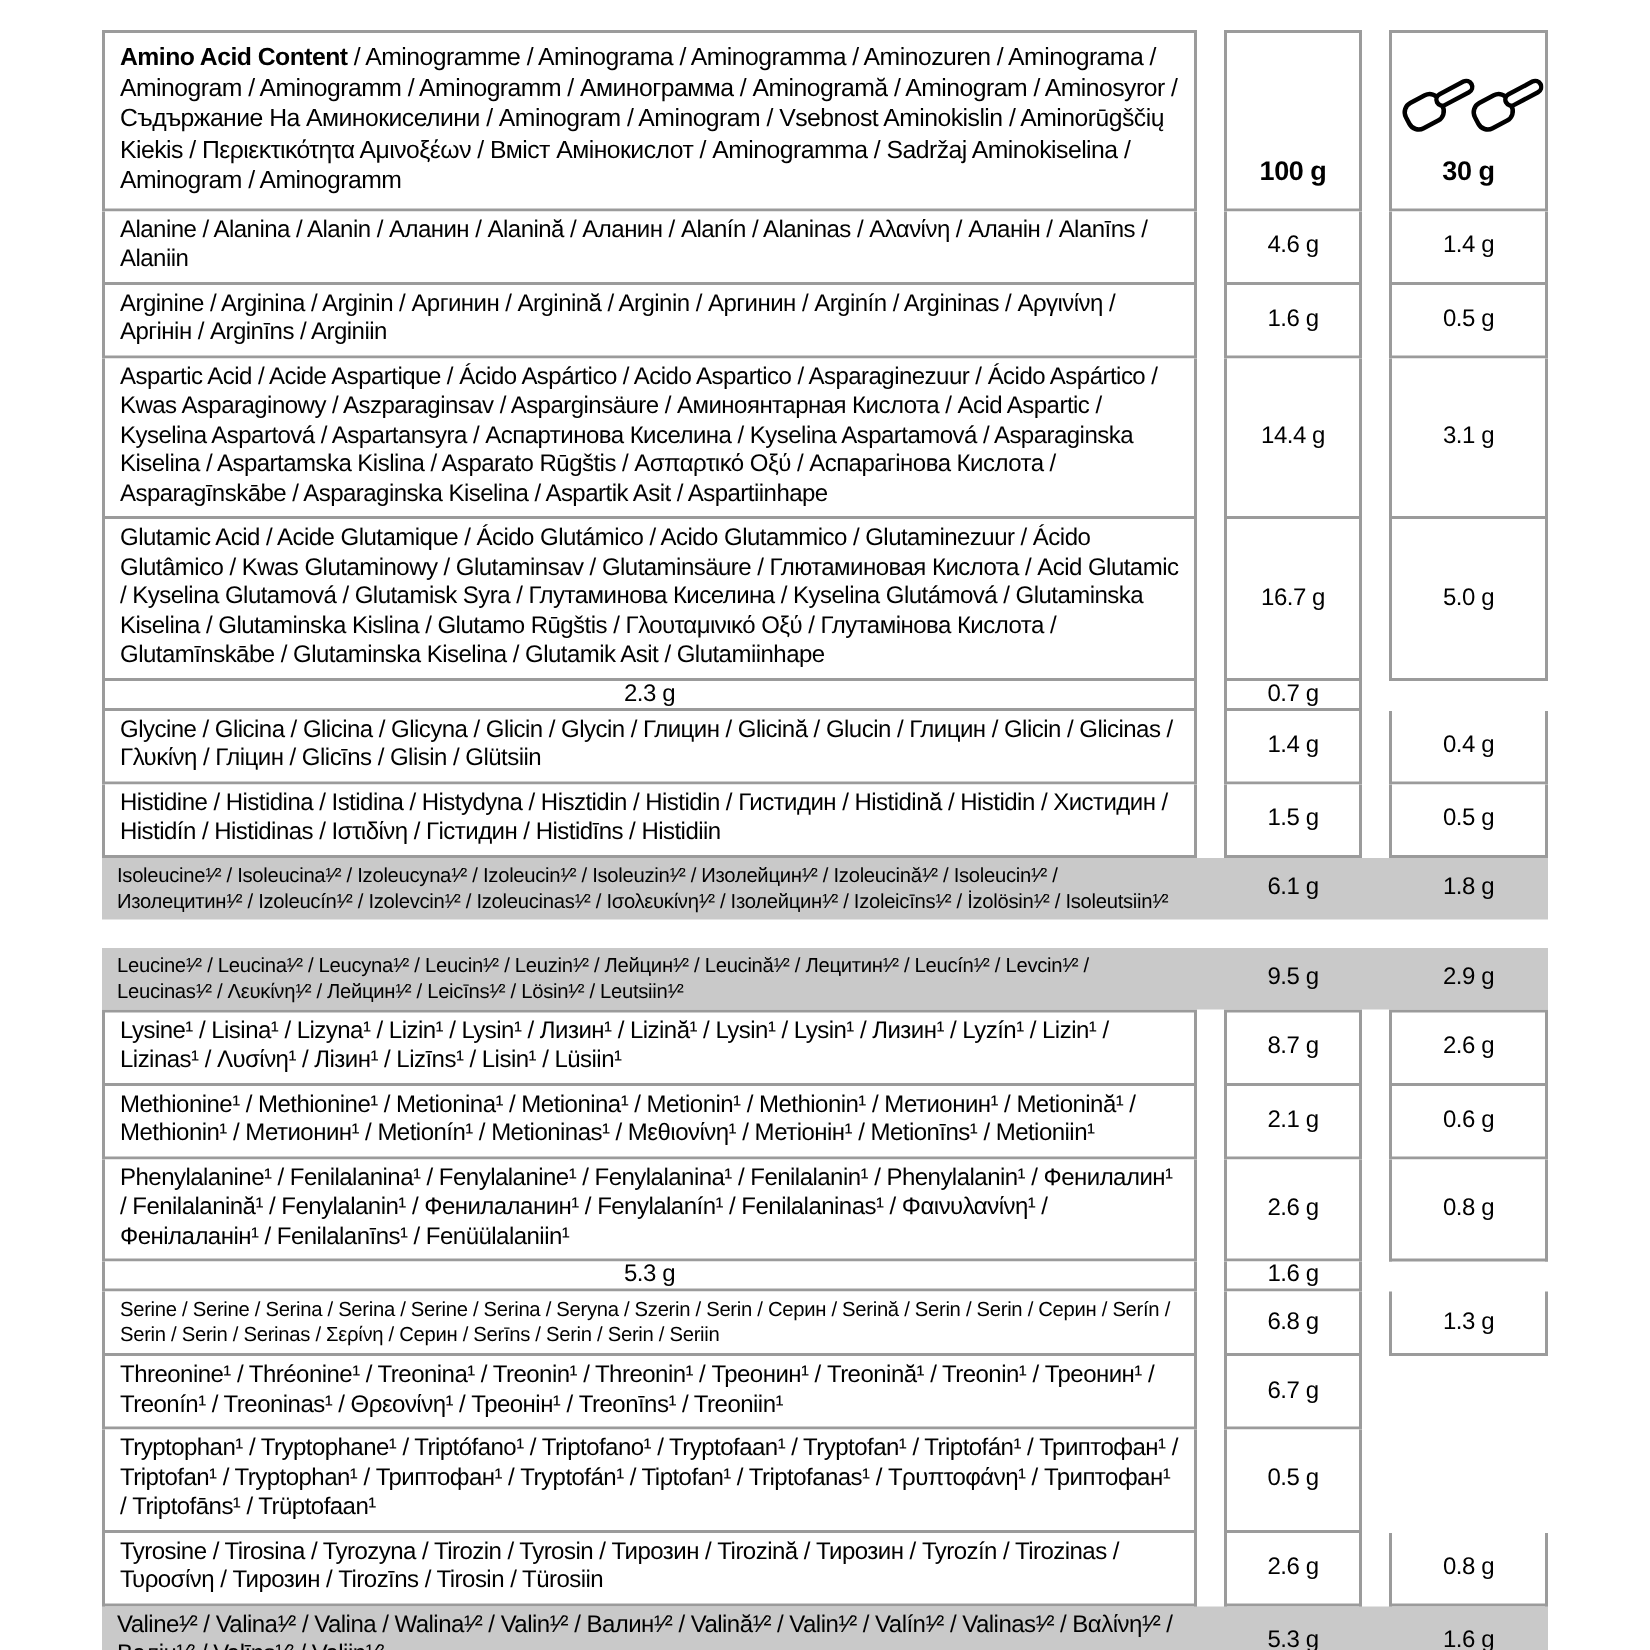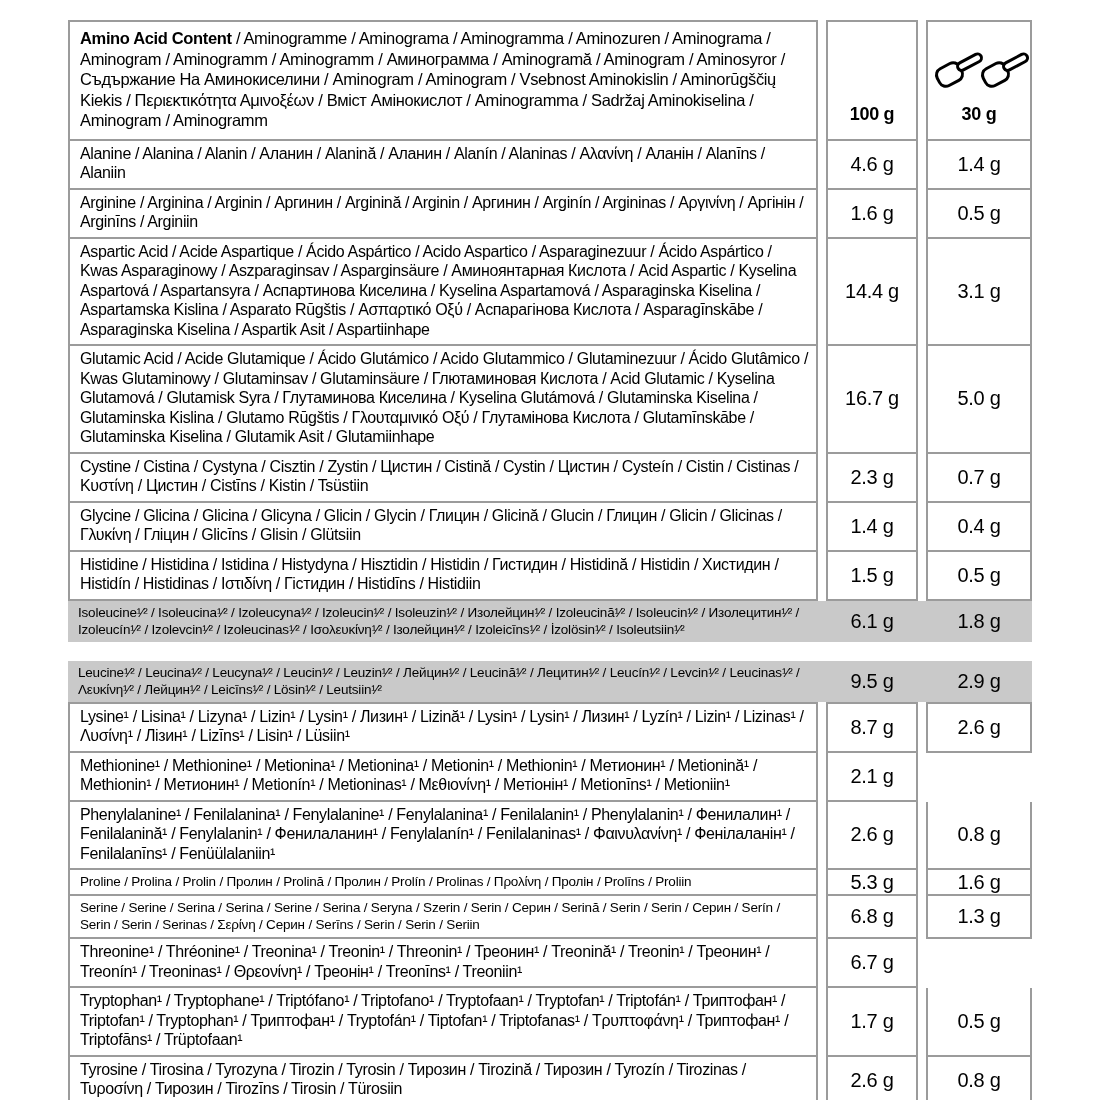--- a/index.html
+++ b/index.html
@@ -5,29 +5,29 @@
   :root{
     --border:#9b9b9b;
     --graybg:#c9c9c9;
   }
   html,body{margin:0;padding:0;background:#ffffff;}
   body{
     width:1100px;height:1100px;position:relative;overflow:hidden;
     font-family:"Liberation Sans","DejaVu Sans",sans-serif;color:#000;
   }
   .sheet{position:absolute;left:68px;top:20px;width:964px;}
-  .row{display:grid;grid-template-columns:1fr 92px 106px;column-gap:8px;align-items:stretch;}
+  .row{display:grid;grid-template-columns:1fr 92px 106px;column-gap:18px;align-items:stretch;}
   .cell{box-sizing:border-box;min-width:0;}
   .name{
     padding:3px 8px 5px 10px;font-size:16px;line-height:19.5px;letter-spacing:-0.35px;
     text-align:left;
   }
   .val{
     display:flex;align-items:center;justify-content:center;
-    font-size:20px;letter-spacing:-0.3px;white-space:nowrap;
+    font-size:16px;letter-spacing:-0.3px;white-space:nowrap;
   }
   
   .row-white .cell{
     background:#fff;
     border-left:2px solid var(--border);
     border-right:2px solid var(--border);
     border-bottom:2px solid var(--border);
   }
   .row:first-child .cell{border-top:2px solid var(--border);}
   .gray + .row-white .cell{border-top:2px solid var(--border);}
@@ -86,21 +86,20 @@
       <div class="cell name">Aspartic Acid / Acide Aspartique / Ácido Aspártico / Acido Aspartico / Asparaginezuur / Ácido Aspártico / Kwas Asparaginowy / Aszparaginsav / Asparginsäure / Аминоянтарная Кислота / Acid Aspartic / Kyselina Aspartová / Aspartansyra / Аспартинова Киселина / Kyselina Aspartamová / Asparaginska Kiselina / Aspartamska Kislina / Asparato Rūgštis / Ασπαρτικό Οξύ / Аспарагінова Кислота / Asparagīnskābe / Asparaginska Kiselina / Aspartik Asit / Aspartiinhape</div>
       <div class="cell val">14.4 g</div>
       <div class="cell val">3.1 g</div>
     </div>
     <div class="row row-white">
       <div class="cell name">Glutamic Acid / Acide Glutamique / Ácido Glutámico / Acido Glutammico / Glutaminezuur / Ácido Glutâmico / Kwas Glutaminowy / Glutaminsav / Glutaminsäure / Глютаминовая Кислота / Acid Glutamic / Kyselina Glutamová / Glutamisk Syra / Глутаминова Киселина / Kyselina Glutámová / Glutaminska Kiselina / Glutaminska Kislina / Glutamo Rūgštis / Γλουταμινικό Οξύ / Глутамінова Кислота / Glutamīnskābe / Glutaminska Kiselina / Glutamik Asit / Glutamiinhape</div>
       <div class="cell val">16.7 g</div>
       <div class="cell val">5.0 g</div>
     </div>
     <div class="row row-white">
-      <div class="cell name">Cystine / Cistina / Cystyna / Cisztin / Zystin / Цистин / Cistină / Cystin / Цистин / Cysteín / Cistin / Cistinas / Κυστίνη / Цистин / Cistīns / Kistin / Tsüstiin</div>
       <div class="cell val">2.3 g</div>
       <div class="cell val">0.7 g</div>
     </div>
     <div class="row row-white">
       <div class="cell name">Glycine / Glicina / Glicina / Glicyna / Glicin / Glycin / Глицин / Glicină / Glucin / Глицин / Glicin / Glicinas / Γλυκίνη / Гліцин / Glicīns / Glisin / Glütsiin</div>
       <div class="cell val">1.4 g</div>
       <div class="cell val">0.4 g</div>
     </div>
     <div class="row row-white">
       <div class="cell name">Histidine / Histidina / Istidina / Histydyna / Hisztidin / Histidin / Гистидин / Histidină / Histidin / Хистидин / Histidín / Histidinas / Ιστιδίνη / Гістидин / Histidīns / Histidiin</div>
@@ -118,43 +117,42 @@
       <div class="cell val">2.9 g</div>
     </div>
     <div class="row row-white">
       <div class="cell name">Lysine¹ / Lisina¹ / Lizyna¹ / Lizin¹ / Lysin¹ / Лизин¹ / Lizină¹ / Lysin¹ / Lysin¹ / Лизин¹ / Lyzín¹ / Lizin¹ / Lizinas¹ / Λυσίνη¹ / Лізин¹ / Lizīns¹ / Lisin¹ / Lüsiin¹</div>
       <div class="cell val">8.7 g</div>
       <div class="cell val">2.6 g</div>
     </div>
     <div class="row row-white">
       <div class="cell name">Methionine¹ / Methionine¹ / Metionina¹ / Metionina¹ / Metionin¹ / Methionin¹ / Метионин¹ / Metionină¹ / Methionin¹ / Метионин¹ / Metionín¹ / Metioninas¹ / Μεθιονίνη¹ / Метіонін¹ / Metionīns¹ / Metioniin¹</div>
       <div class="cell val">2.1 g</div>
+      <div class="cell val">0.6 g</div>
     </div>
     <div class="row row-white">
       <div class="cell name">Phenylalanine¹ / Fenilalanina¹ / Fenylalanine¹ / Fenylalanina¹ / Fenilalanin¹ / Phenylalanin¹ / Фенилалин¹ / Fenilalanină¹ / Fenylalanin¹ / Фенилаланин¹ / Fenylalanín¹ / Fenilalaninas¹ / Φαινυλανίνη¹ / Фенілаланін¹ / Fenilalanīns¹ / Fenüülalaniin¹</div>
       <div class="cell val">2.6 g</div>
       <div class="cell val">0.8 g</div>
     </div>
     <div class="row row-white sm">
-      <div class="cell name">Proline / Prolina / Prolin / Пролин / Prolină / Пролин / Prolín / Prolinas / Προλίνη / Пролін / Prolīns / Proliin</div>
       <div class="cell val">5.3 g</div>
       <div class="cell val">1.6 g</div>
     </div>
     <div class="row row-white sm">
       <div class="cell name">Serine / Serine / Serina / Serina / Serine / Serina / Seryna / Szerin / Serin / Серин / Serină / Serin / Serin / Серин / Serín / Serin / Serin / Serinas / Σερίνη / Серин / Serīns / Serin / Serin / Seriin</div>
       <div class="cell val">6.8 g</div>
       <div class="cell val">1.3 g</div>
     </div>
     <div class="row row-white">
       <div class="cell name">Threonine¹ / Thréonine¹ / Treonina¹ / Treonin¹ / Threonin¹ / Треонин¹ / Treonină¹ / Treonin¹ / Треонин¹ / Treonín¹ / Treoninas¹ / Θρεονίνη¹ / Треонін¹ / Treonīns¹ / Treoniin¹</div>
       <div class="cell val">6.7 g</div>
     </div>
     <div class="row row-white">
       <div class="cell name">Tryptophan¹ / Tryptophane¹ / Triptófano¹ / Triptofano¹ / Tryptofaan¹ / Tryptofan¹ / Triptofán¹ / Триптофан¹ / Triptofan¹ / Tryptophan¹ / Триптофан¹ / Tryptofán¹ / Tiptofan¹ / Triptofanas¹ / Τρυπτοφάνη¹ / Триптофан¹ / Triptofāns¹ / Trüptofaan¹</div>
-      <div class="cell val">1.7 g</div>
       <div class="cell val">0.5 g</div>
     </div>
     <div class="row row-white">
       <div class="cell name">Tyrosine / Tirosina / Tyrozyna / Tirozin / Tyrosin / Тирозин / Tirozină / Тирозин / Tyrozín / Tirozinas / Τυροσίνη / Тирозин / Tirozīns / Tirosin / Türosiin</div>
       <div class="cell val">2.6 g</div>
       <div class="cell val">0.8 g</div>
     </div>
     <div class="row gray">
       <div class="cell name">Valine¹⁄² / Valina¹⁄² / Valina / Walina¹⁄² / Valin¹⁄² / Валин¹⁄² / Valină¹⁄² / Valin¹⁄² / Valín¹⁄² / Valinas¹⁄² / Βαλίνη¹⁄² / Валін¹⁄² / Valīns¹⁄² / Valiin¹⁄²</div>
       <div class="cell val">5.3 g</div>

